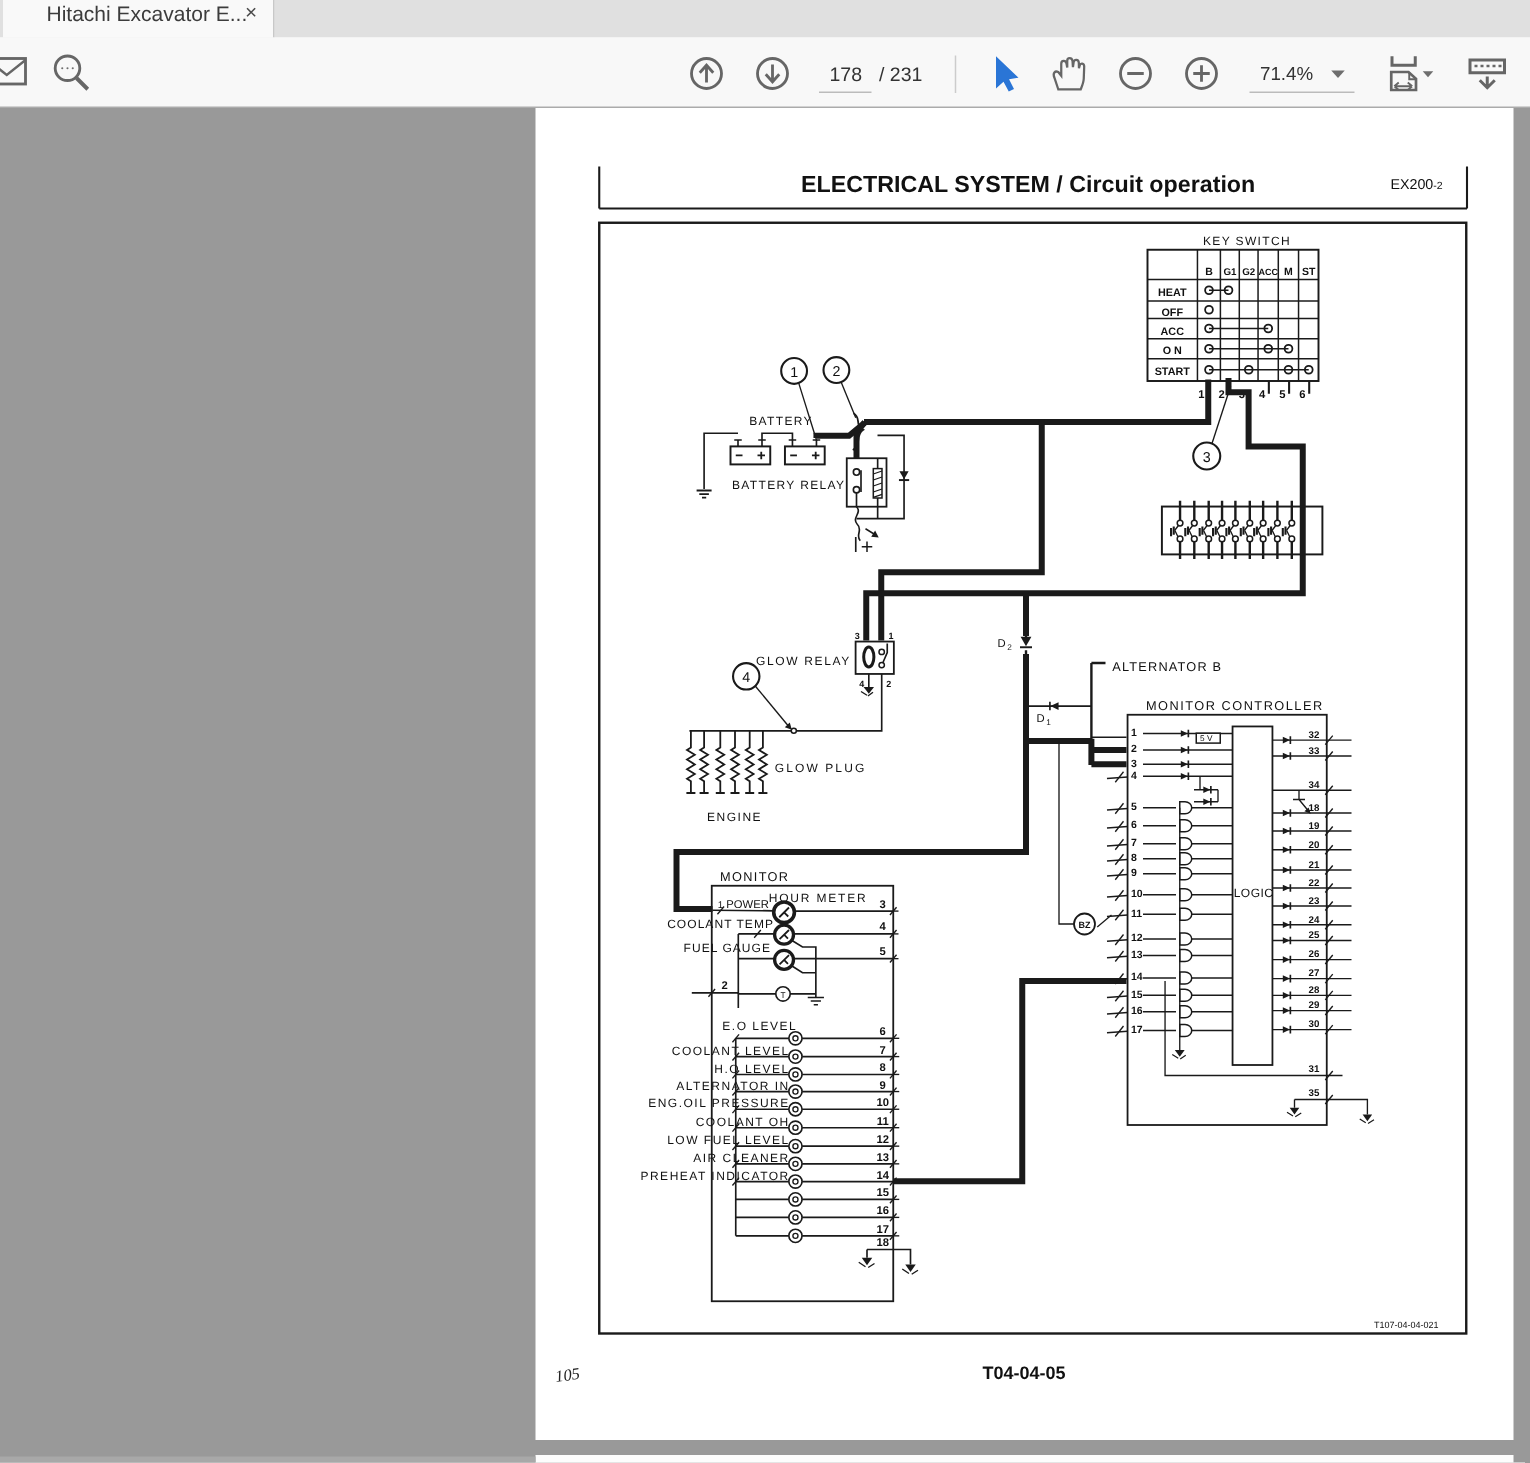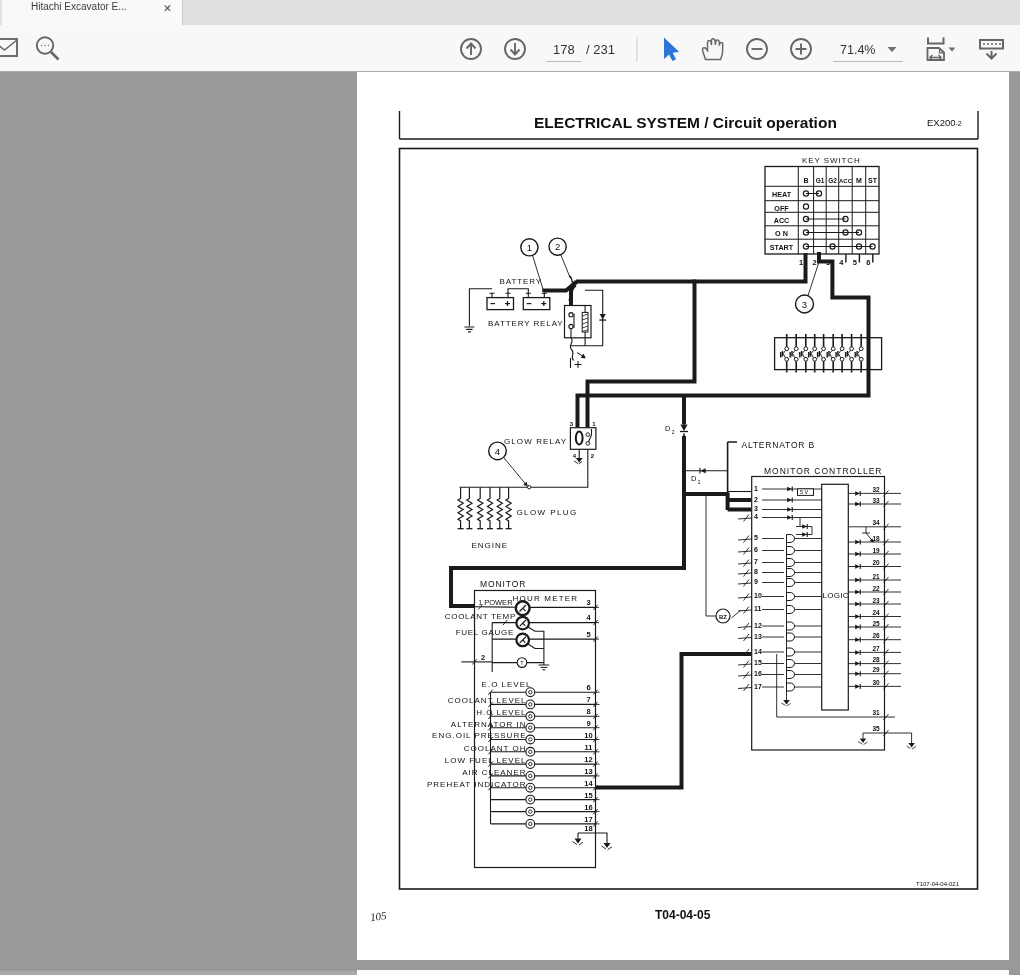--- a/index.html
+++ b/index.html
@@ -6,21 +6,21 @@
   body{font-family:"Liberation Sans", sans-serif;}
   .abs{position:absolute;}
 </style>
 </head>
 <body>
 
 <div class="abs" style="left:0;top:0;width:1020px;height:25px;background:#e0e0e0;"></div>
 
 <div class="abs" style="left:2px;top:0;width:180px;height:25px;background:#f9f9f9;border-right:1px solid #c8c8c8;"></div>
 
-<div class="abs" style="left:31px;top:1px;width:140px;height:16px;font-size:10px;color:#3c3c3c;">Hitachi Excavator E...</div>
+<div class="abs" style="left:31px;top:1px;width:140px;height:16px;font-size:14px;color:#3c3c3c;">Hitachi Excavator E...</div>
 
 <div class="abs" style="left:163px;top:2px;font-size:10.5px;color:#4a4a4a;">✕</div>
 
 <div class="abs" style="left:0;top:25px;width:1020px;height:46px;background:#f8f8f8;border-bottom:1px solid #ababab;"></div>
 
 <svg class="abs" style="left:0;top:25px;" width="1020" height="46" viewBox="0 25 1020 46">
   <g fill="none" stroke="#666666" stroke-width="1.9">
 
     <g>
       <rect x="-8" y="39" width="25" height="17"></rect>

